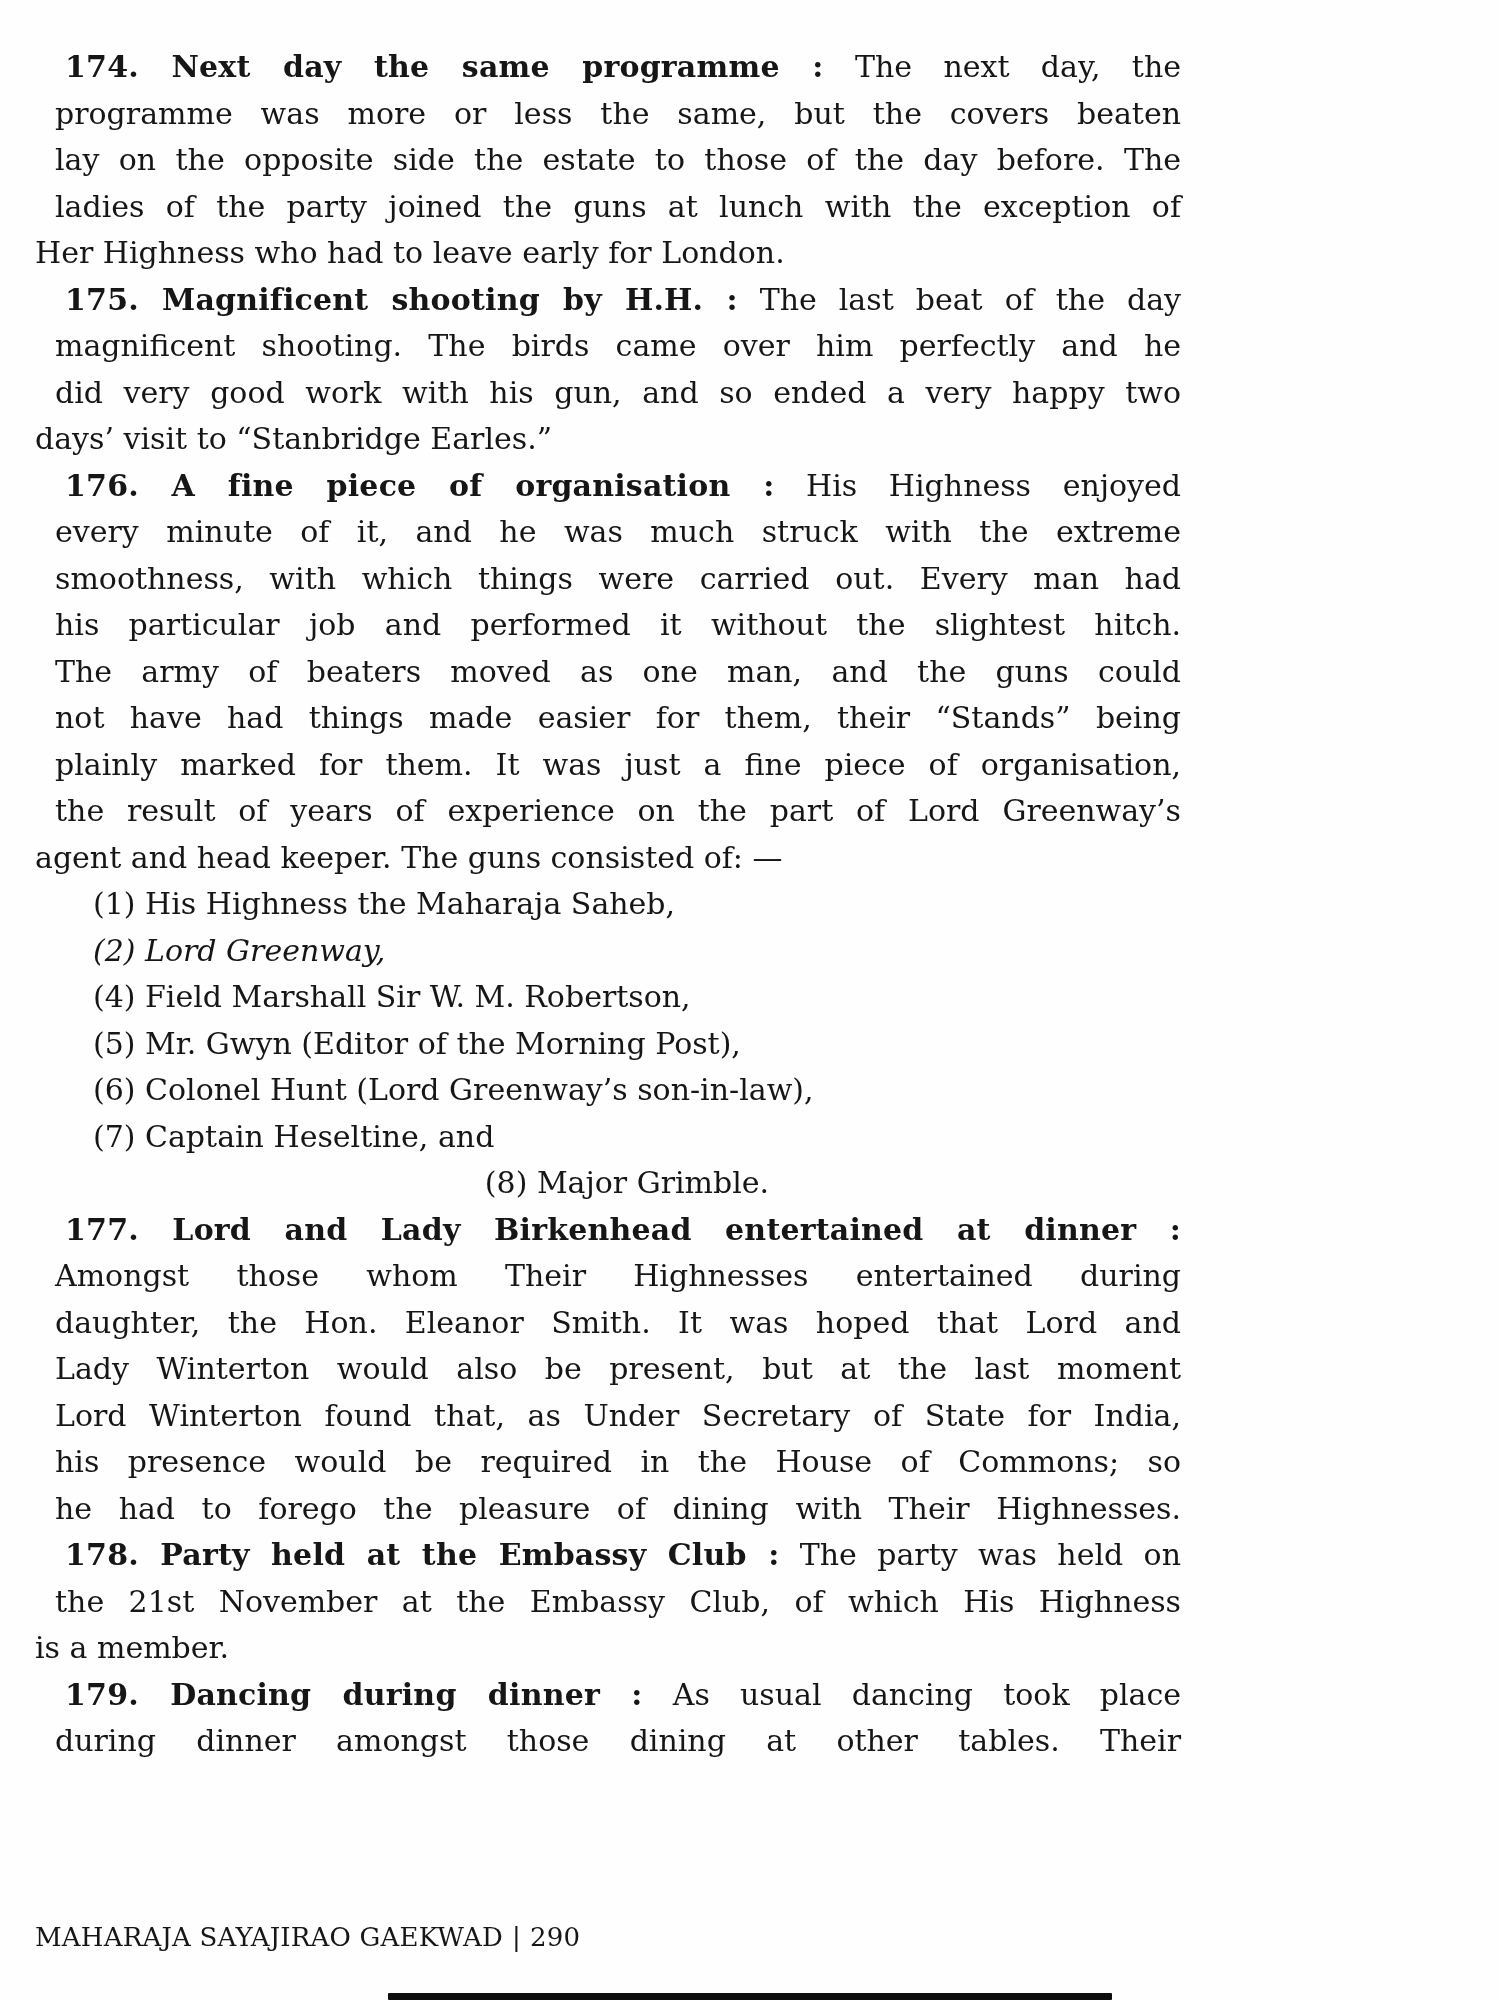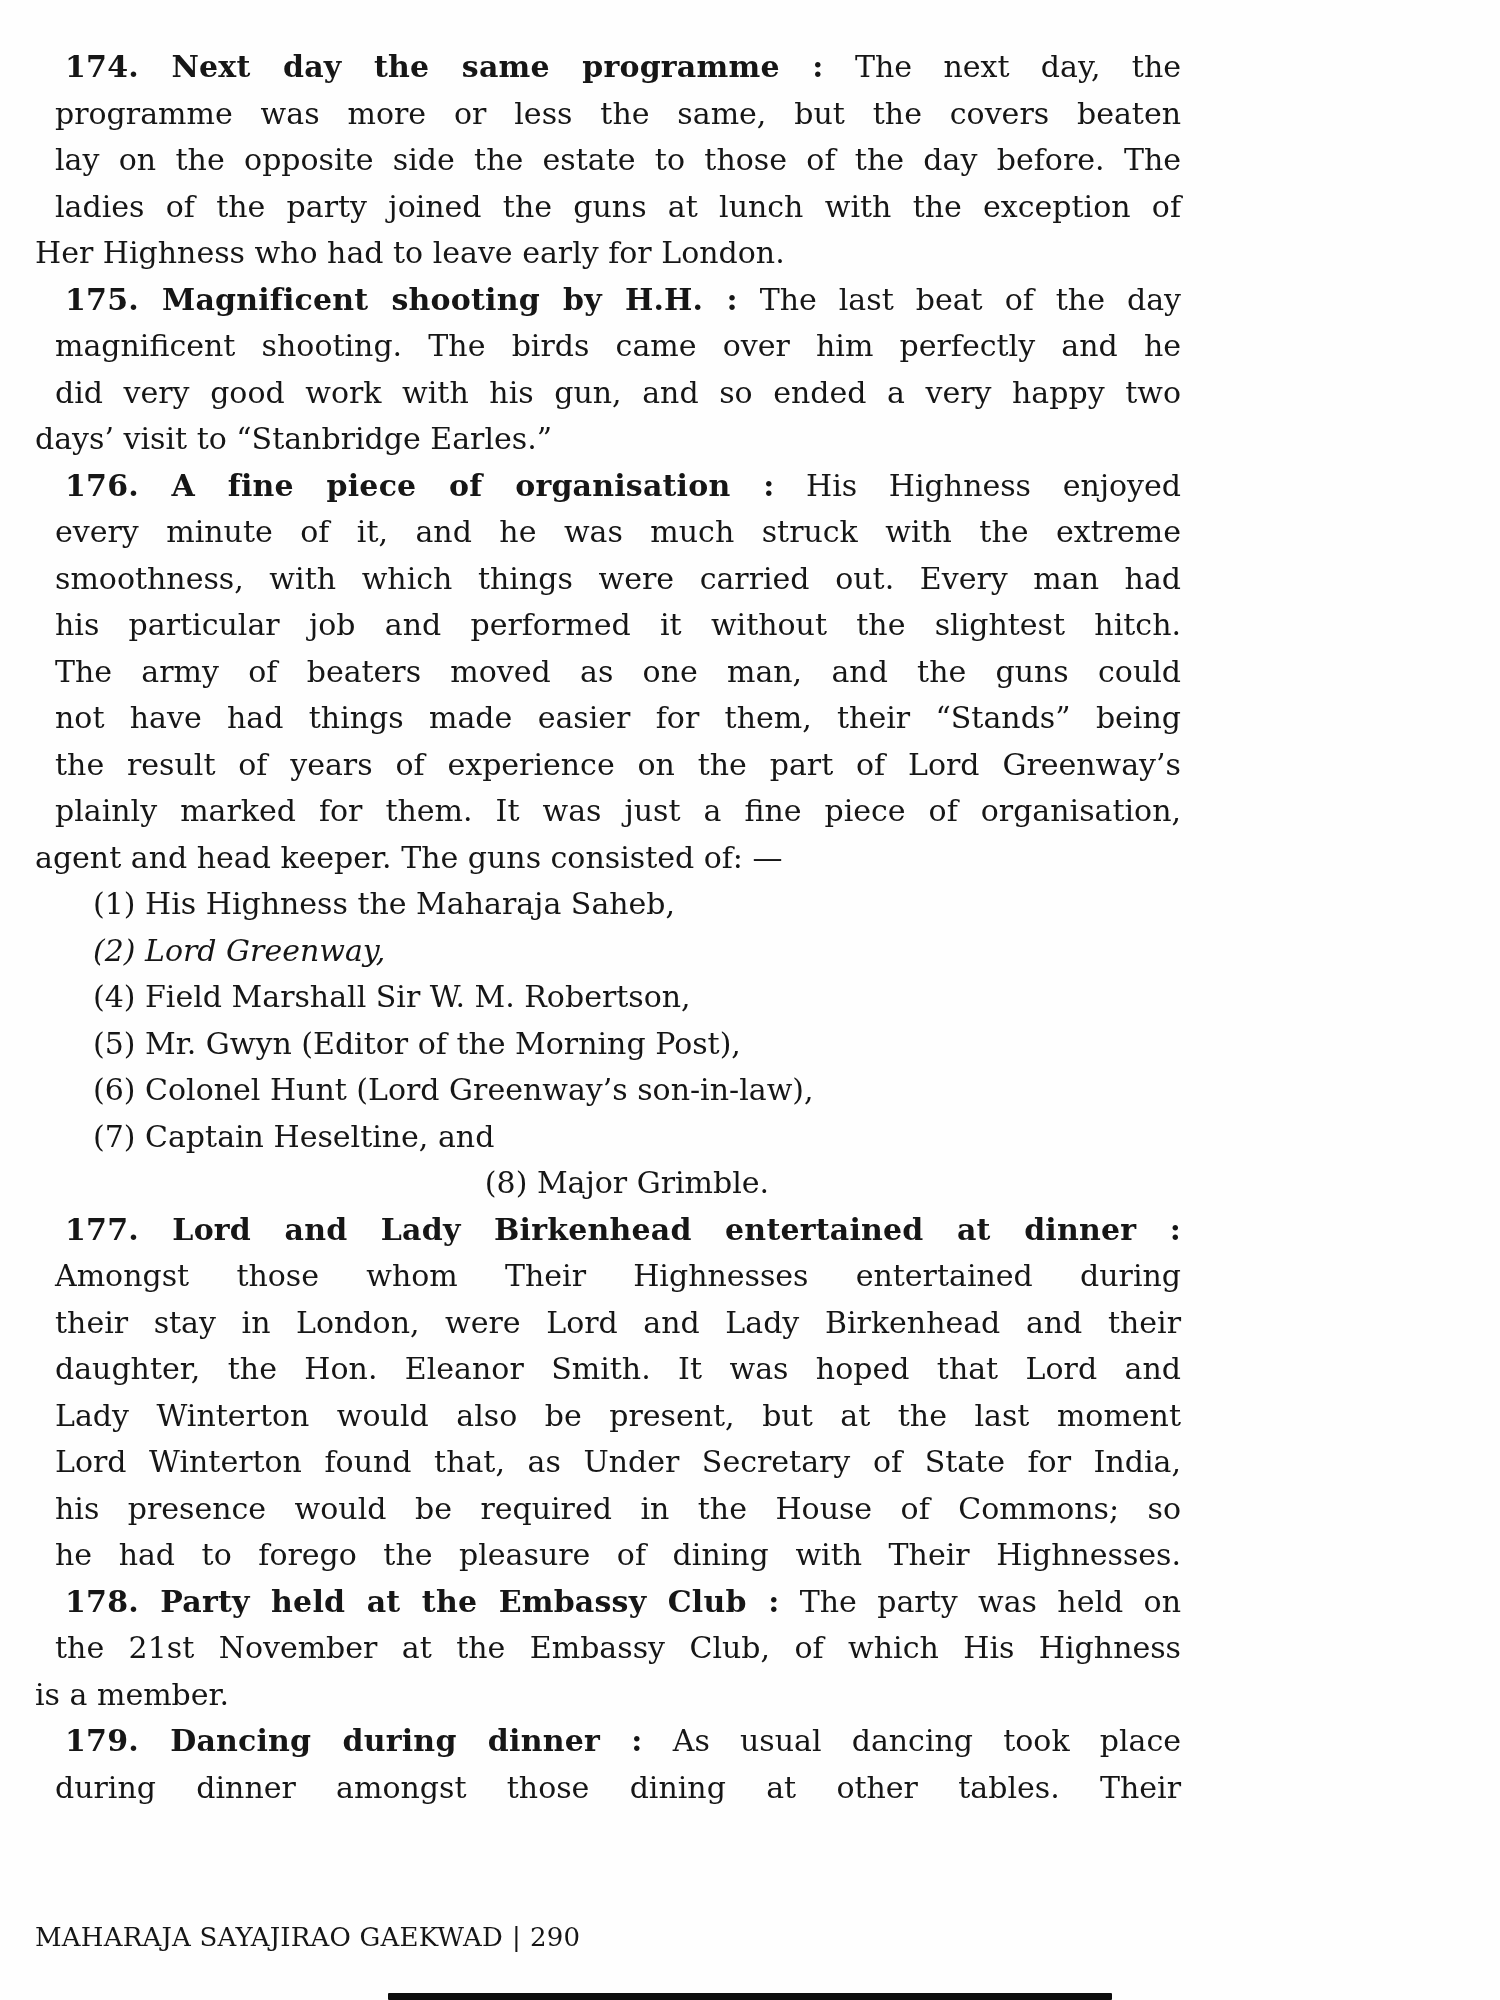--- a/index.html
+++ b/index.html
@@ -47,33 +47,32 @@
       <div class="line just" style="padding-left: 10px;"><b>175. Magnificent shooting by H.H. :</b> The last beat of the day</div>
       <div class="line just">magnificent shooting. The birds came over him perfectly and he</div>
       <div class="line just">did very good work with his gun, and so ended a very happy two</div>
       <div class="line">days’ visit to “Stanbridge Earles.”</div>
       <div class="line just" style="padding-left: 10px;"><b>176. A fine piece of organisation :</b> His Highness enjoyed</div>
       <div class="line just">every minute of it, and he was much struck with the extreme</div>
       <div class="line just">smoothness, with which things were carried out. Every man had</div>
       <div class="line just">his particular job and performed it without the slightest hitch.</div>
       <div class="line just">The army of beaters moved as one man, and the guns could</div>
       <div class="line just">not have had things made easier for them, their “Stands” being</div>
+      <div class="line just">plainly marked for them. It was just a fine piece of organisation,</div>
       <div class="line just">the result of years of experience on the part of Lord Greenway’s</div>
-      <div class="line just">plainly marked for them. It was just a fine piece of organisation,</div>
       <div class="line">agent and head keeper. The guns consisted of: —</div>
       <div class="line" style="padding-left: 58px;">(1) His Highness the Maharaja Saheb,</div>
       <div class="line" style="padding-left: 58px; font-style: italic;">(2) Lord Greenway,</div>
       <div class="line" style="padding-left: 58px;">(4) Field Marshall Sir W. M. Robertson,</div>
       <div class="line" style="padding-left: 58px;">(5) Mr. Gwyn (Editor of the Morning Post),</div>
       <div class="line" style="padding-left: 58px;">(6) Colonel Hunt (Lord Greenway’s son-in-law),</div>
       <div class="line" style="padding-left: 58px;">(7) Captain Heseltine, and</div>
       <div class="line" style="padding-left: 58px; text-align: center;">(8) Major Grimble.</div>
       <div class="line just" style="padding-left: 10px;"><b>177. Lord and Lady Birkenhead entertained at dinner :</b></div>
       <div class="line just">Amongst those whom Their Highnesses entertained during</div>
-      <div class="line just">their stay in London, were Lord and Lady Birkenhead and their</div>
       <div class="line just">daughter, the Hon. Eleanor Smith. It was hoped that Lord and</div>
       <div class="line just">Lady Winterton would also be present, but at the last moment</div>
       <div class="line just">Lord Winterton found that, as Under Secretary of State for India,</div>
       <div class="line just">his presence would be required in the House of Commons; so</div>
       <div class="line just">he had to forego the pleasure of dining with Their Highnesses.</div>
       <div class="line just" style="padding-left: 10px;"><b>178. Party held at the Embassy Club :</b> The party was held on</div>
       <div class="line just">the 21st November at the Embassy Club, of which His Highness</div>
       <div class="line">is a member.</div>
       <div class="line just" style="padding-left: 10px;"><b>179. Dancing during dinner :</b> As usual dancing took place</div>
       <div class="line just">during dinner amongst those dining at other tables. Their</div>

